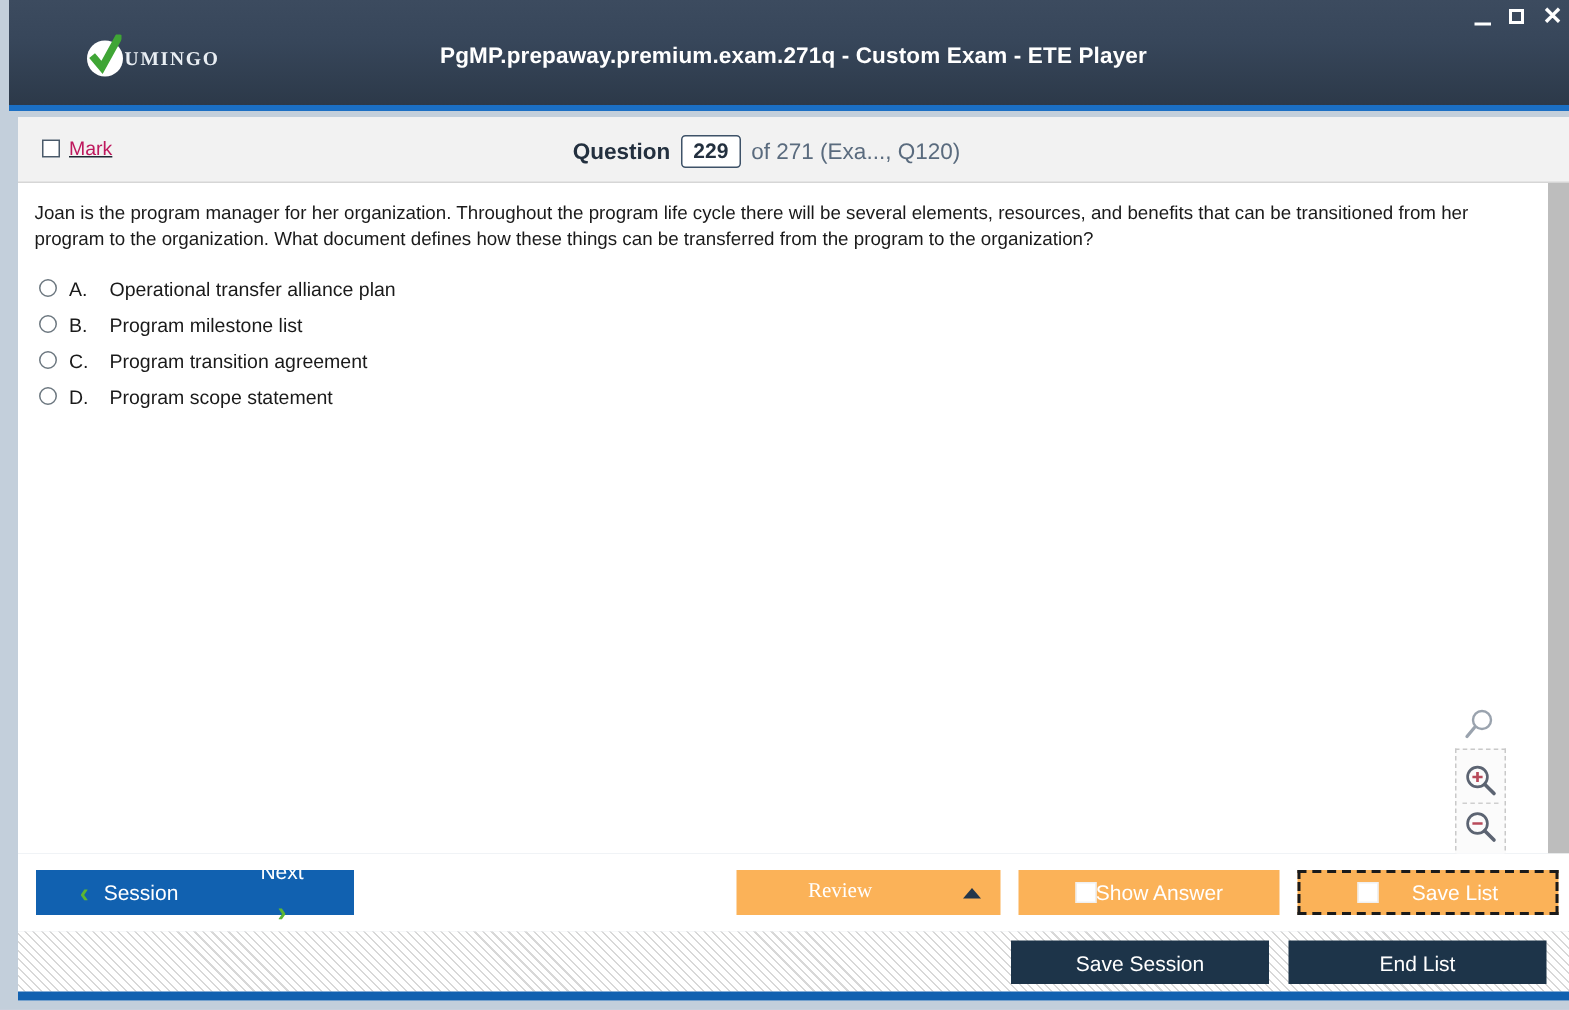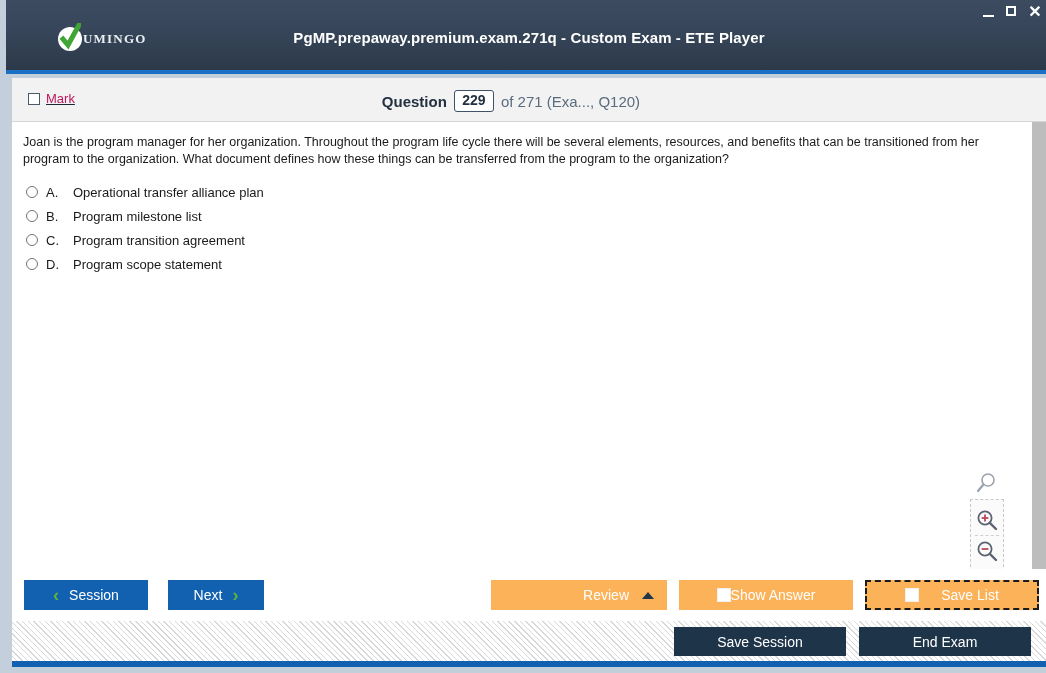--- a/index.html
+++ b/index.html
@@ -254,35 +254,35 @@
     height: 30px;
     background: #1161b0;
     color: #ffffff;
     font-size: 14px;
     display: flex;
     align-items: center;
     justify-content: center;
     gap: 10px;
   }
   .btn-prev { left: 12px; width: 124px; }
-  .btn-next { left: 156px; width: 96px; }
+  .btn-next { left: 128px; width: 96px; flex-direction: column; }
   .chev { color: #5cb634; font-size: 18px; font-weight: bold; line-height: 1; }
   .btn-orange {
     position: absolute;
     top: 11px;
     height: 30px;
     background: #fbb258;
     color: #ffffff;
     font-size: 14px;
     display: flex;
     align-items: center;
     justify-content: center;
   }
   .btn-review { left: 479px; width: 176px; }
-  .btn-review .rv-label { flex: 1; text-align: right; }
+  .btn-review .rv-label { flex: 1; text-align: center; font-family: Liberation Serif, serif; }
   .btn-review .rv-arrow {
     width: 38px;
     display: flex; align-items: center; justify-content: center;
   }
   .tri-up {
     width: 0; height: 0;
     border-left: 6px solid transparent;
     border-right: 6px solid transparent;
     border-bottom: 7px solid #22364b;
   }
@@ -449,18 +449,18 @@
         <span class="chk-white"></span>
         <span>Save List</span>
       </button>
     </div>
 
     <div class="footer">
       <button class="btn btn-dark btn-save">
         <span>Save Session</span>
       </button>
       <button class="btn btn-dark btn-end">
-        <span>End Exam</span>
+        <span>End List</span>
       </button>
     </div>
 
   </div>
 </div>
 
 </body></html>

